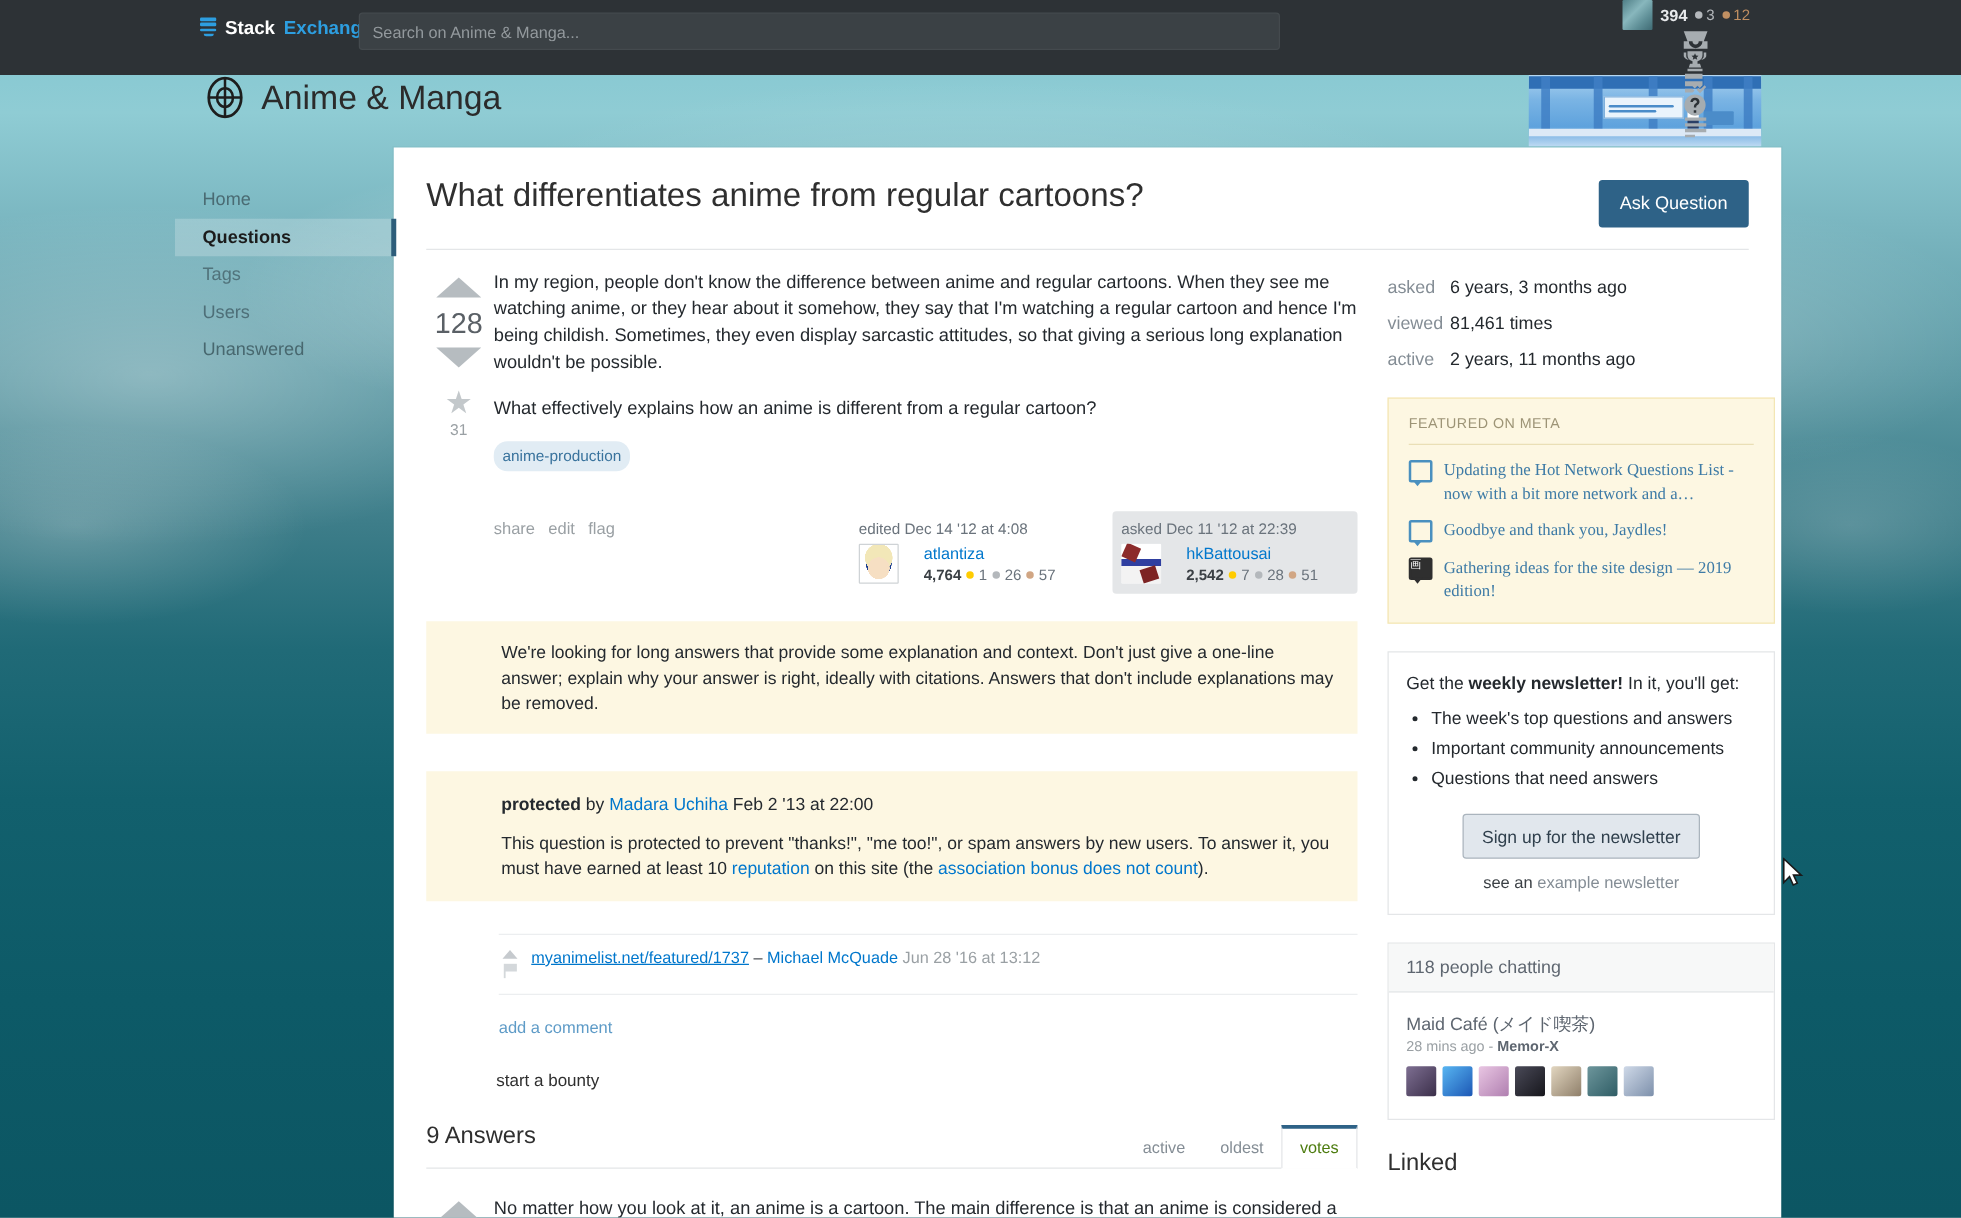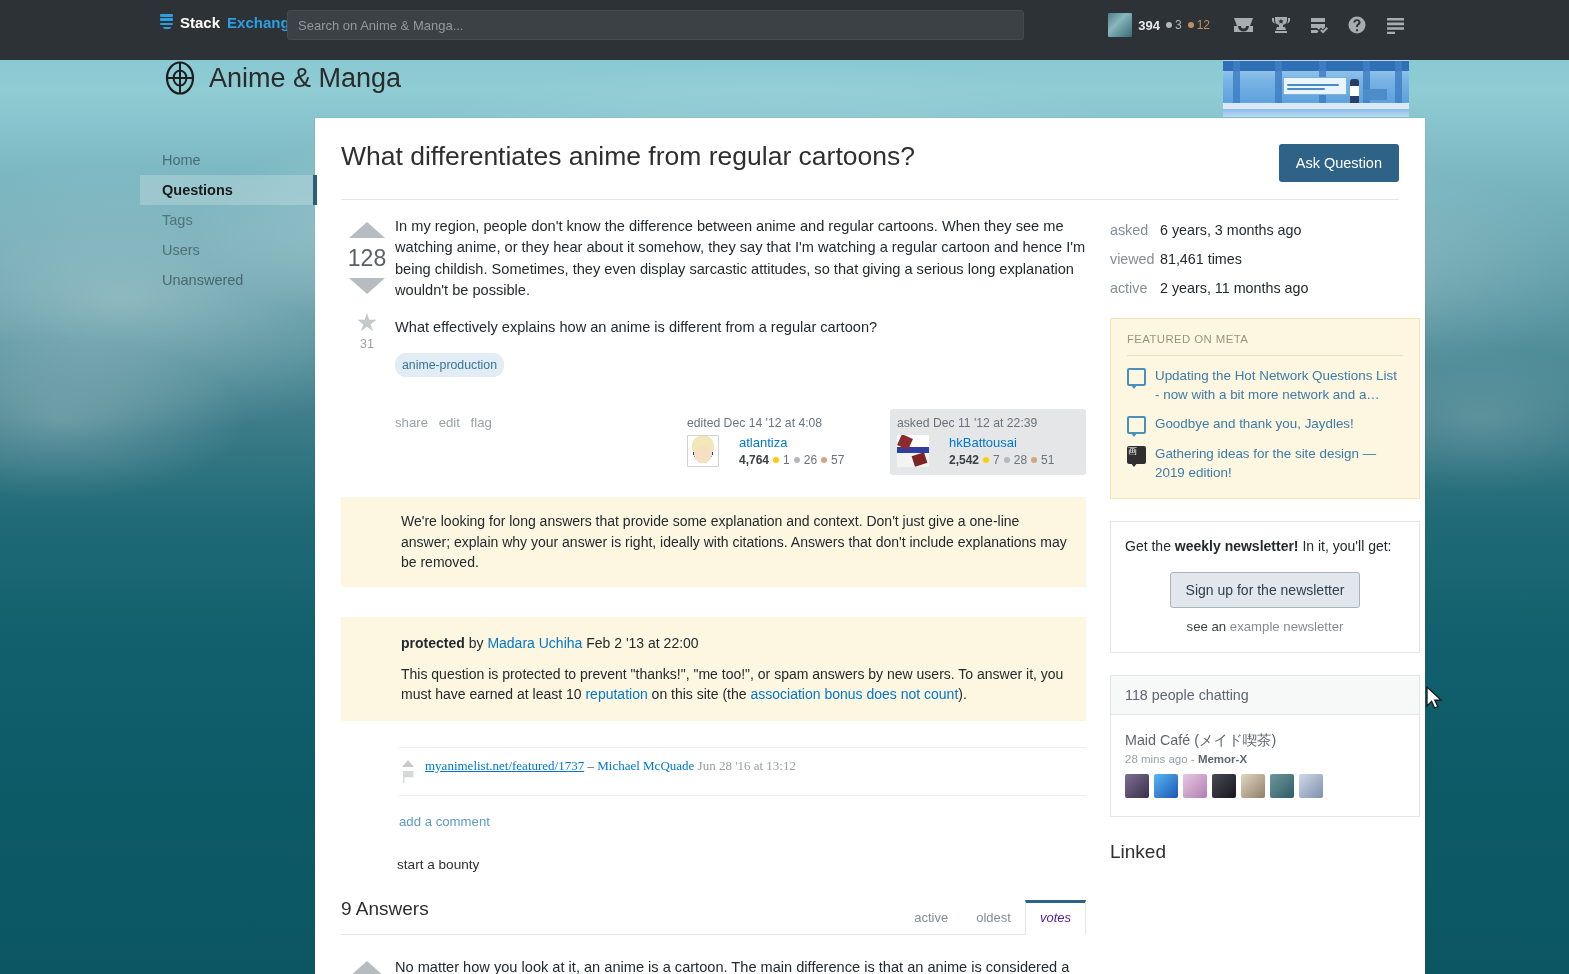--- a/index.html
+++ b/index.html
@@ -64,21 +64,21 @@
     position: absolute; left: 287px; top: 10px;
     width: 737px; height: 30px;
     background: #3b4145; border: 1px solid #444a4e; border-radius: 3px;
     color: #9aa0a4; font-size: 13px;
     padding: 0 10px; box-sizing: border-box;
     outline: none;
   }
   .searchbar::placeholder { color: #93999d; }
   .nav-right {
     position: absolute; right: 155px; top: 0; height: 50px;
-    display: flex; align-items: center; gap: 0;
+    display: flex; align-items: center; gap: 0; flex-direction: column;
   }
   .profile-chip { display: flex; align-items: center; gap: 6px; margin-right: 14px; }
   .mini-avatar {
     width: 24px; height: 24px; border-radius: 1px;
     background: linear-gradient(135deg,#4f7e86,#88b7bd 40%, #5f8f97 70%, #3f6a73);
   }
   .rep { color: #e8eaec; font-size: 13px; font-weight: bold; }
   .badge-grp { display: flex; align-items: center; gap: 3px; font-size: 12px; }
   .dot { width: 6px; height: 6px; border-radius: 50%; display: inline-block; }
   .dot.silver { background: #b4b8bc; }
@@ -261,21 +261,21 @@
   
   .notice {
     background: #fdf7e2; padding: 14px 18px 14px 60px; margin-top: 22px;
     font-size: 14px; line-height: 1.47; color: #24292e;
   }
   .notice.protected { padding: 16px 18px 16px 60px; margin-top: 30px; }
   .notice p { margin: 0; }
   .notice p + p { margin-top: 10px; }
   .notice a { color: #0077cc; text-decoration: none; }
   
-  .comments { margin-top: 26px; padding-left: 58px; font-family: Liberation Serif, serif; }
+  .comments { margin-top: 26px; padding-left: 58px; }
   .comment {
     display: flex; gap: 8px; align-items: flex-start;
     border-top: 1px solid #eceef0; border-bottom: 1px solid #eceef0;
     padding: 10px 0 12px 0; font-size: 13px; color: #3b4045;
   }
   .cflags { width: 18px; flex: none; padding-top: 2px; }
   .cflag-up {
     width:0;height:0;margin:0 auto 4px;border-left:6px solid transparent;
     border-right:6px solid transparent;border-bottom:7px solid #c6cace;
   }
@@ -294,24 +294,24 @@
   }
   
   .answers-head {
     display: flex; justify-content: space-between; align-items: flex-end;
     margin-top: 26px; border-bottom: 1px solid #e4e6e8; padding-bottom: 0;
   }
   .answers-count { font-size: 19px; color: #2f2f2f; padding-bottom: 14px; }
   .sorttabs { display: flex; align-items: flex-end; font-size: 13px; }
   .sorttab { padding: 7px 14px 9px; color: #848d95; cursor: pointer; }
   .sorttab.active {
-    color: #4c1d95; background: #fff;
+    color: #4d7c0f; background: #fff;
     border: 1px solid #e4e6e8; border-bottom-color: #fff;
     border-top: 3px solid #2e6287;
-    margin-bottom: -1px; padding: 7px 14px 9px; font-style: italic;
+    margin-bottom: -1px; padding: 7px 14px 9px;
   }
   
   .answer { display: flex; padding-top: 22px; }
   .answer .votecell { padding-top: 4px; }
   .answer .postbody p { margin-bottom: 16px; }
   
   .stats { padding-top: 22px; font-size: 14.3px; }
   .stat-row { display: flex; margin-bottom: 13px; }
   .stat-label { width: 50px; color: #848d95; flex: none; }
   .stat-val { color: #24292e; }
@@ -338,21 +338,21 @@
     border-left: 4px solid transparent; border-right: 4px solid transparent;
     border-top: 5px solid #4a90bf;
   }
   .meta-ico.dark { background: #2f2f2f; border-color: #2f2f2f; }
   .meta-ico.dark::after { border-top-color: #2f2f2f; }
   .meta-ico.dark::before {
     content:"画"; position: absolute; left: -1px; top: -3px;
     font-size: 9px; color: #fff; line-height: 12px;
   }
   .meta-link {
-    font-size: 13.4px; line-height: 1.42; color: #3e7ba6; cursor: pointer;
+    font-size: 13.4px; line-height: 1.42; color: #3e7ba6; cursor: pointer; font-family: Liberation Serif, serif;
   }
   .module-head {
     background: #f7f8f8; border-bottom: 1px solid #e4e6e8;
     padding: 11px 14px; font-size: 14.3px; color: #5e6670;
     display: flex; align-items: center; gap: 8px;
   }
   .env-ico {
     width: 17px; height: 12px; background: #6b7580;
     clip-path: polygon(0 0, 100% 0, 100% 100%, 0 100%);
     position: relative;
@@ -659,20 +659,25 @@
           </div>
           <div class="meta-item">
             <span class="meta-ico dark"></span>
             <span class="meta-link">Gathering ideas for the site design — 2019 edition!</span>
           </div>
         </div>
 
         <div class="side-module">
           <div class="module-body">
             <p><span>Get the </span><b>weekly newsletter!</b><span> In it, you'll get:</span></p>
+            <ul>
+              <li>The week's top questions and answers</li>
+              <li>Important community announcements</li>
+              <li>Questions that need answers</li>
+            </ul>
             <button class="newsletter-btn">Sign up for the newsletter</button>
             <div class="example-line"><span>see an </span><span class="lnk">example newsletter</span></div>
           </div>
         </div>
 
         <div class="side-module">
           <div class="module-head">
             <span>118 people chatting</span>
           </div>
           <div class="module-body">

